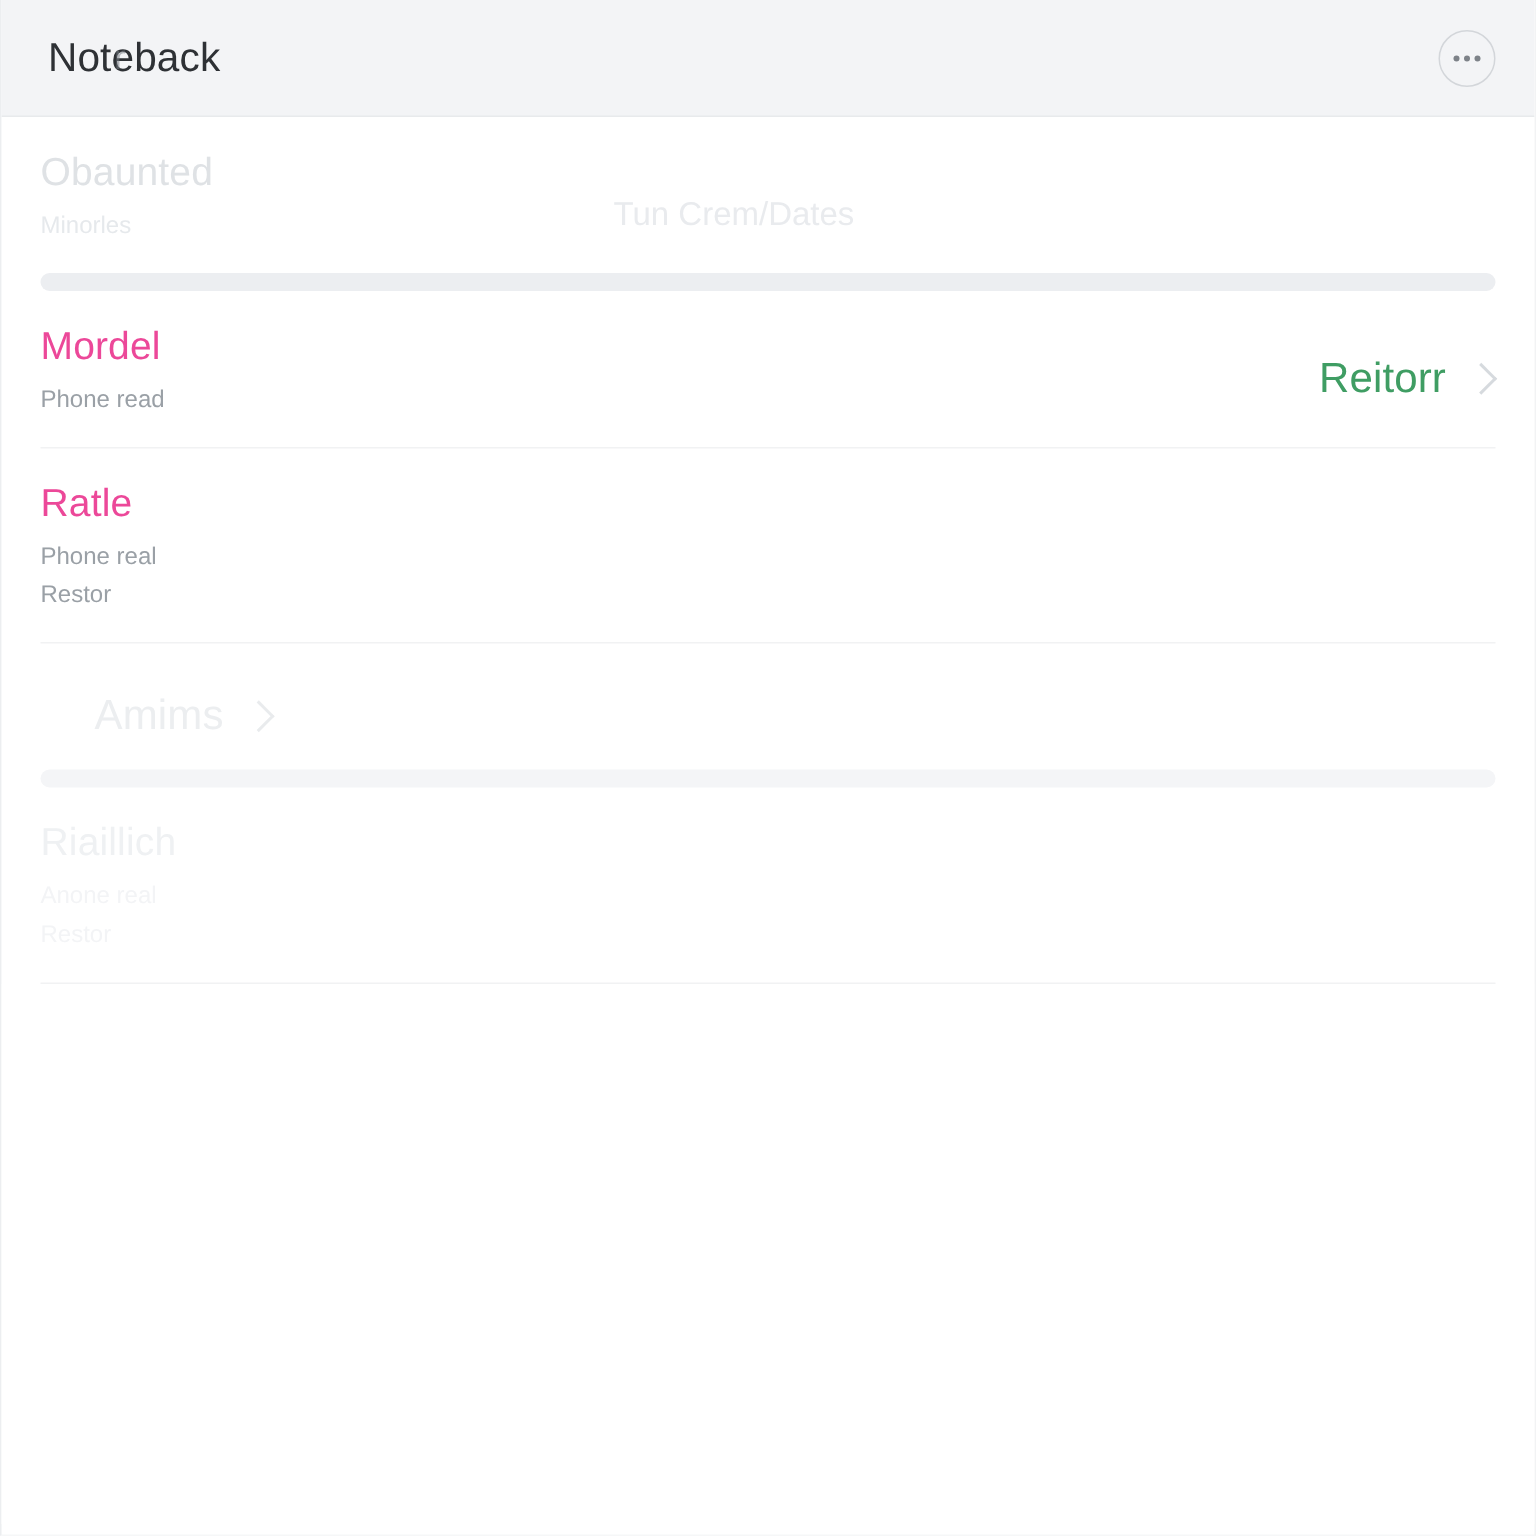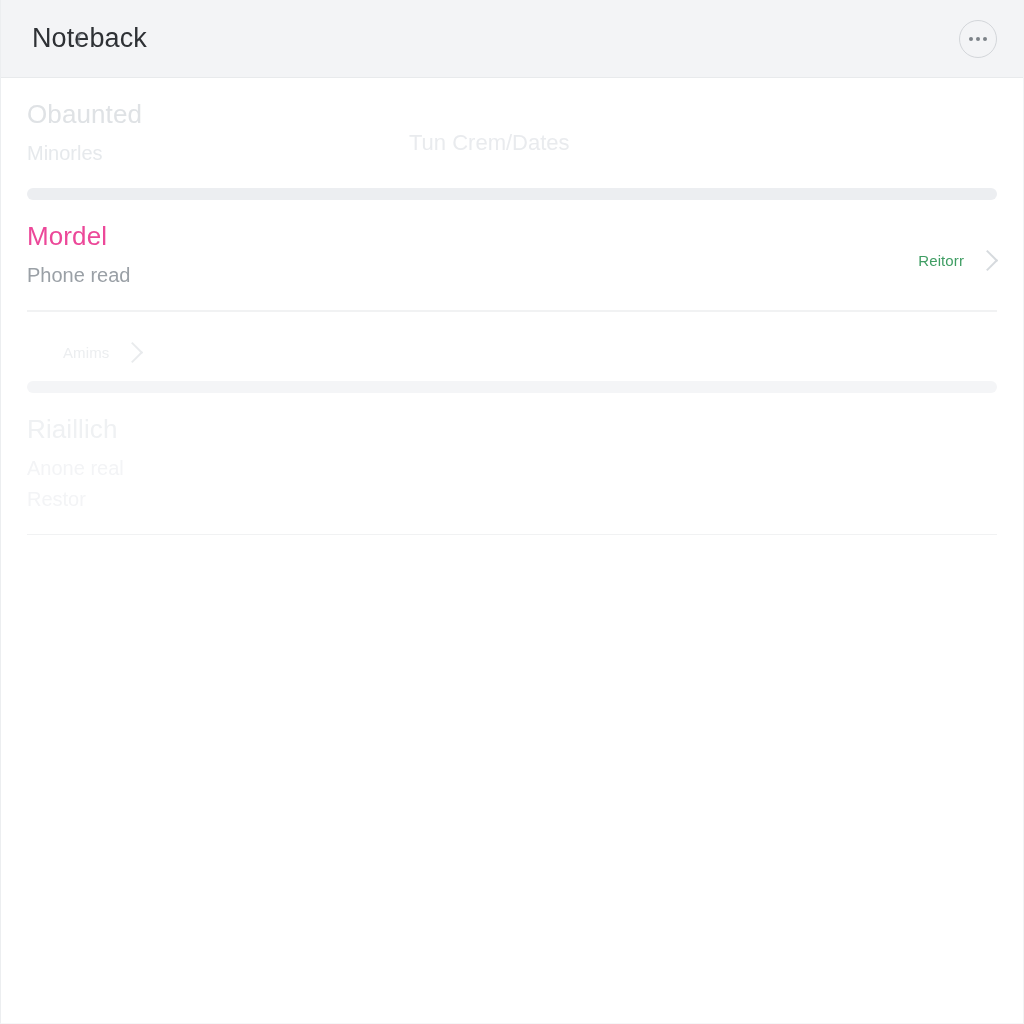--- a/index.html
+++ b/index.html
@@ -103,37 +103,37 @@
   .row-title {
     font-size: 26px;
     font-weight: 400;
     color: #ec4899;
     line-height: 1.15;
     letter-spacing: 0.1px;
   }
 
   .row-sub {
     margin-top: 9px;
-    font-size: 20px;
+    font-size: 16px;
     font-weight: 400;
     color: #9aa0a6;
     line-height: 1.45;
   }
   .row-sub-2 { color: #9aa0a6; }
 
   .row-right {
     display: flex;
     align-items: center;
     gap: 16px;
     padding-top: 10px;
     white-space: nowrap;
   }
 
   .row-action {
-    font-size: 15px;
+    font-size: 28px;
     font-weight: 400;
     letter-spacing: 0.1px;
     margin-left: 36px;
   }
 
   .chevron {
     display: inline-block;
     width: 13px;
     height: 13px;
     border-right: 2px solid currentColor;
@@ -217,20 +217,27 @@
         <div class="row-sub">Phone read</div>
       </div>
       <div class="row-right">
         <span class="row-action green-action">Reitorr</span>
         <span class="chevron green-chevron"></span>
       </div>
     </div>
 
     <div class="row-divider"></div>
 
+    <div class="row">
+      <div class="row-main">
+        <div class="row-title">Ratle</div>
+        <div class="row-sub">Phone real</div>
+        <div class="row-sub row-sub-2" style="margin-top:2px;">Restor</div>
+      </div>
+    </div>
 
     <div class="row-divider"></div>
 
     <div class="row">
       <div class="row-right">
         <span class="row-action muted-action">Amims</span>
         <span class="chevron muted-chevron"></span>
       </div>
     </div>
 

